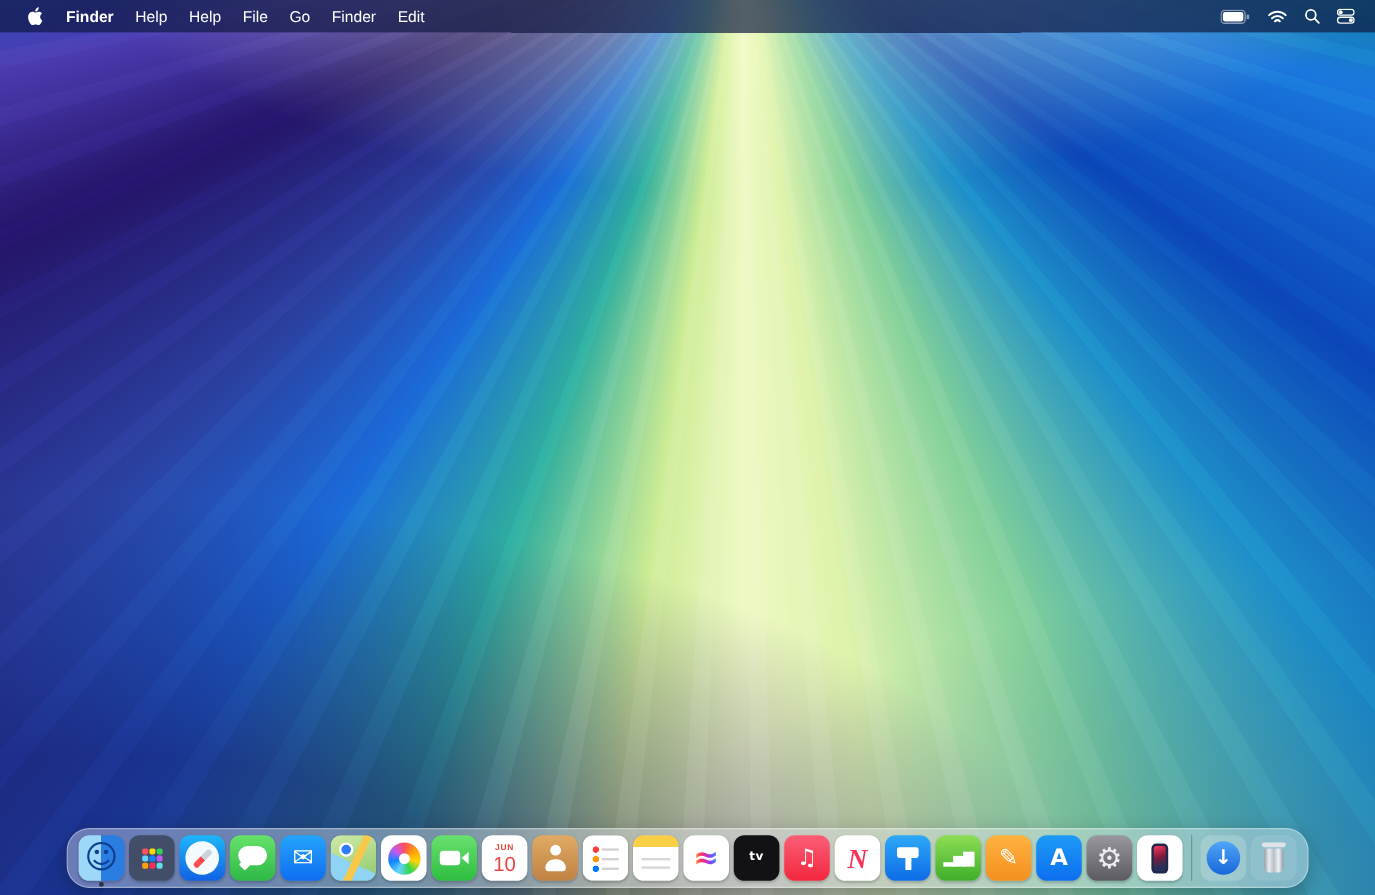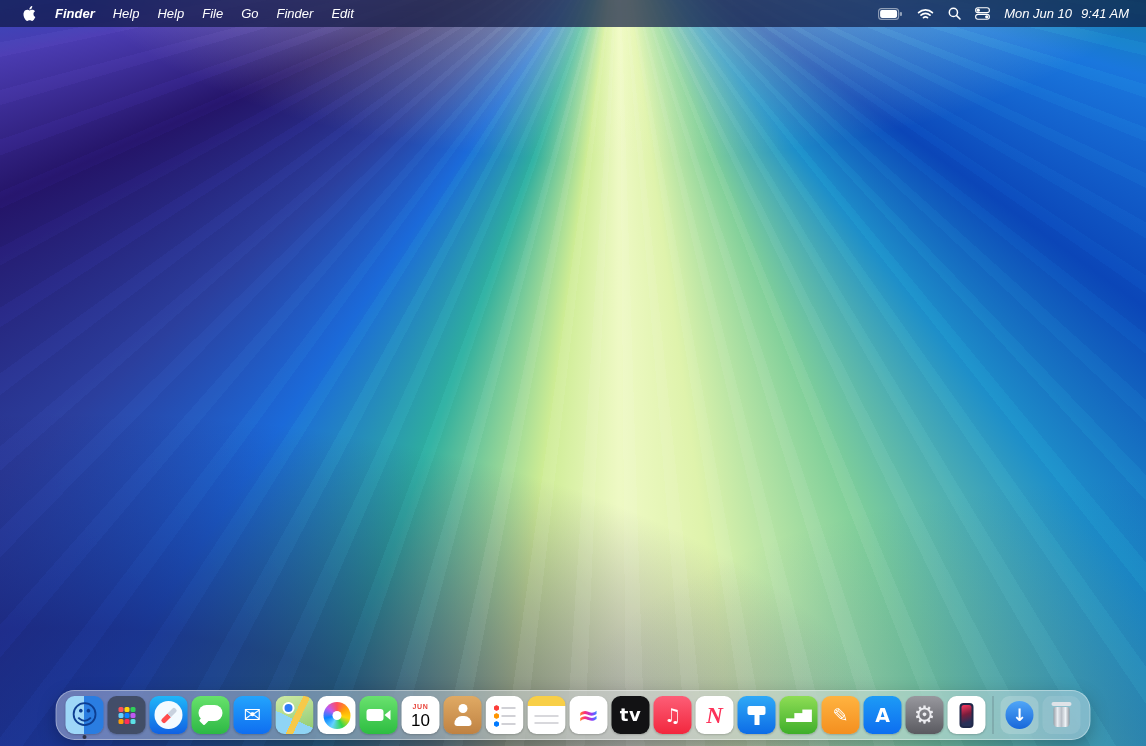--- a/index.html
+++ b/index.html
@@ -41,21 +41,21 @@
     mix-blend-mode:overlay;
   }
 
   
   .menubar{
     position:absolute;top:0;left:0;right:0;height:27px;z-index:10;
     background:rgba(14,22,64,.68);backdrop-filter:blur(18px);
     display:flex;align-items:center;justify-content:space-between;
     color:#fff;font-size:13px;
   }
-  .mb-left,.mb-right{display:flex;align-items:center;height:100%;font-style:italic;}
+  .mb-left,.mb-right{display:flex;align-items:center;height:100%;}
   .mb-left{padding-left:12px;}
   .mb-right{padding-right:10px;}
   .mb-item{display:flex;align-items:center;height:100%;padding:0 9px;cursor:default;white-space:nowrap;}
   .mb-item.apple{padding:0 10px;}
   .mb-item.app-name{font-weight:bold;}
   .mb-right .mb-item{padding:0 7px;}
   .clock span{display:inline-block;}
   .clock .t{margin-left:9px;}
 
   
@@ -118,21 +118,21 @@
     background:conic-gradient(#ff4f5e,#ff9f0a,#ffd60a,#32d74b,#64d2ff,#0a84ff,#bf5af2,#ff4f5e);}
   .app-photos::before{content:"";position:absolute;width:9px;height:9px;border-radius:50%;background:#fff;z-index:2;}
 
   .app-facetime{background:linear-gradient(180deg,#69e16e,#2dbd41);}
   .app-facetime::before{content:"";position:absolute;width:17px;height:12px;border-radius:3px;background:#fff;left:7px;top:13px;}
   .app-facetime::after{content:"";position:absolute;width:0;height:0;right:7px;top:14px;
     border-top:5px solid rgba(0,0,0,0);border-bottom:5px solid rgba(0,0,0,0);border-right:6px solid #fff;}
 
   .app-calendar{background:#fff;flex-direction:column;}
   .cal-sub{color:#e8443a;font-size:7px;font-weight:bold;letter-spacing:.6px;margin-top:3px;}
-  .cal-main{color:#000000;font-size:17px;font-weight:300;margin-top:1px;}
+  .cal-main{color:#ef4444;font-size:17px;font-weight:300;margin-top:1px;}
 
   .app-contacts{background:linear-gradient(180deg,#e0aa64,#bf8243);}
   .app-contacts::before{content:"";position:absolute;width:9px;height:9px;border-radius:50%;background:#fff;top:8px;}
   .app-contacts::after{content:"";position:absolute;width:17px;height:10px;border-radius:8px 8px 3px 3px;background:#fff;bottom:8px;}
 
   .app-reminders{background:#fff;
     background-image:
       radial-gradient(circle,#fc3d39 0 2.4px, rgba(0,0,0,0) 2.9px),
       radial-gradient(circle,#ff9500 0 2.4px, rgba(0,0,0,0) 2.9px),
       radial-gradient(circle,#007aff 0 2.4px, rgba(0,0,0,0) 2.9px),
@@ -151,21 +151,21 @@
     background-position:7px 19px,7px 26px,0 0;
     background-size:24px 2px,24px 2px,100% 100%;
     background-repeat:no-repeat;}
 
   .app-freeform{background:#fff;}
   .app-freeform .glyph{font-size:26px;font-weight:bold;color:#c84ff0;
     background:linear-gradient(90deg,#ffb300,#ff2d78,#8a3ffc,#00b4ff);
     -webkit-background-clip:text;background-clip:text;-webkit-text-fill-color:transparent;}
 
   .app-tv{background:#121214;}
-  .app-tv .glyph{font-size:18px;font-weight:bold;letter-spacing:.5px;}
+  .app-tv .glyph{font-size:10px;font-weight:bold;letter-spacing:.5px;}
 
   .app-music{background:linear-gradient(180deg,#fd5e77,#f2273e);}
   .app-music .glyph{font-size:19px;}
 
   .app-news{background:#fff;}
   .app-news .glyph{font-family:"Liberation Serif",serif;font-style:italic;font-weight:bold;
     color:#fc3158;font-size:23px;}
 
   .app-keynote{background:linear-gradient(180deg,#2ea9f7,#0d6ce6);}
   .app-keynote::before{content:"";position:absolute;width:18px;height:9px;border-radius:2px;background:#fff;top:10px;}
@@ -244,24 +244,20 @@
         </svg>
       </span>
       <span class="mb-item">
         <svg width="15" height="13" viewBox="0 0 15 13">
           <rect x="0.6" y="0.8" width="13.8" height="4.8" rx="2.4" fill="none" stroke="#ffffff" stroke-width="1.1"></rect>
           <circle cx="3.3" cy="3.2" r="1.6" fill="#ffffff"></circle>
           <rect x="0.6" y="7.4" width="13.8" height="4.8" rx="2.4" fill="none" stroke="#ffffff" stroke-width="1.1"></rect>
           <circle cx="11.7" cy="9.8" r="1.6" fill="#ffffff"></circle>
         </svg>
       </span>
-      <span class="mb-item clock">
-        <span class="d">Mon Jun 10</span>
-        <span class="t">9:41 AM</span>
-      </span>
     </div>
   </header>
 
   <footer class="dock">
     <div class="dock-apps">
         <div class="dock-item app-finder">
           <span class="glyph">☺</span>
           <span class="run-dot"></span>
         </div>
         <div class="dock-item app-launchpad"></div>

